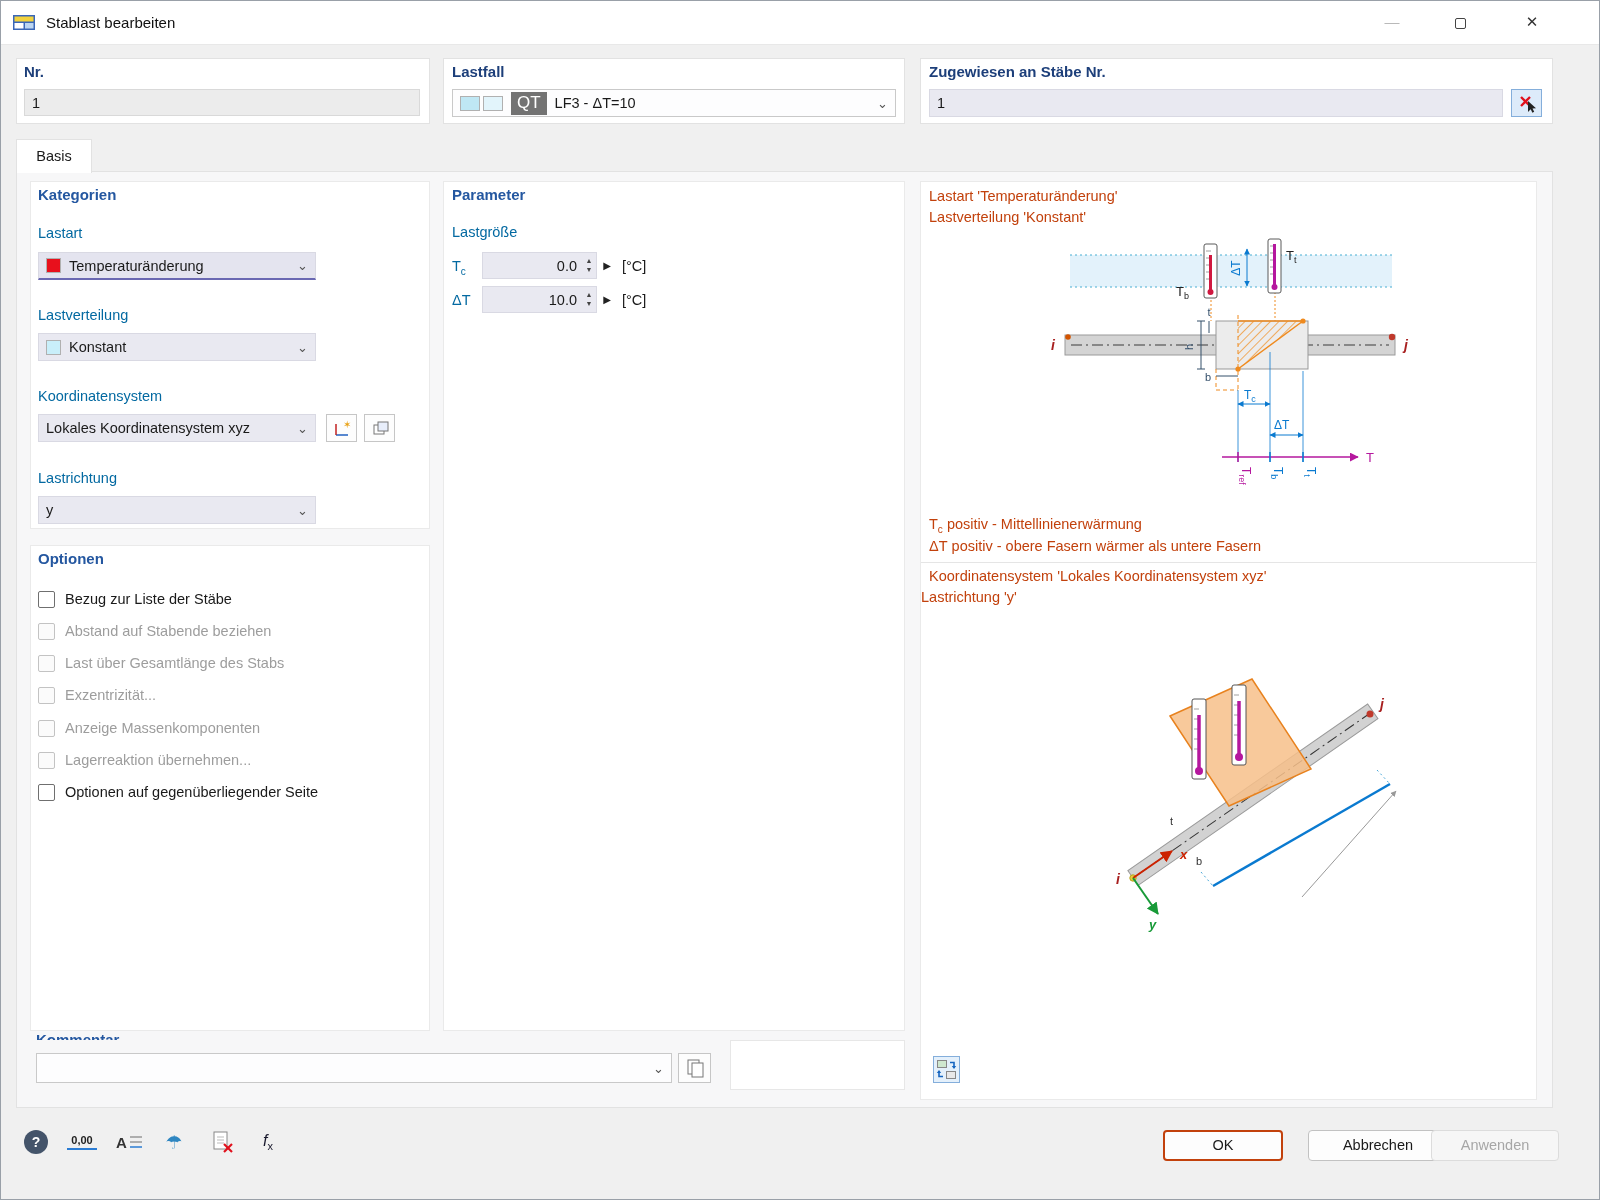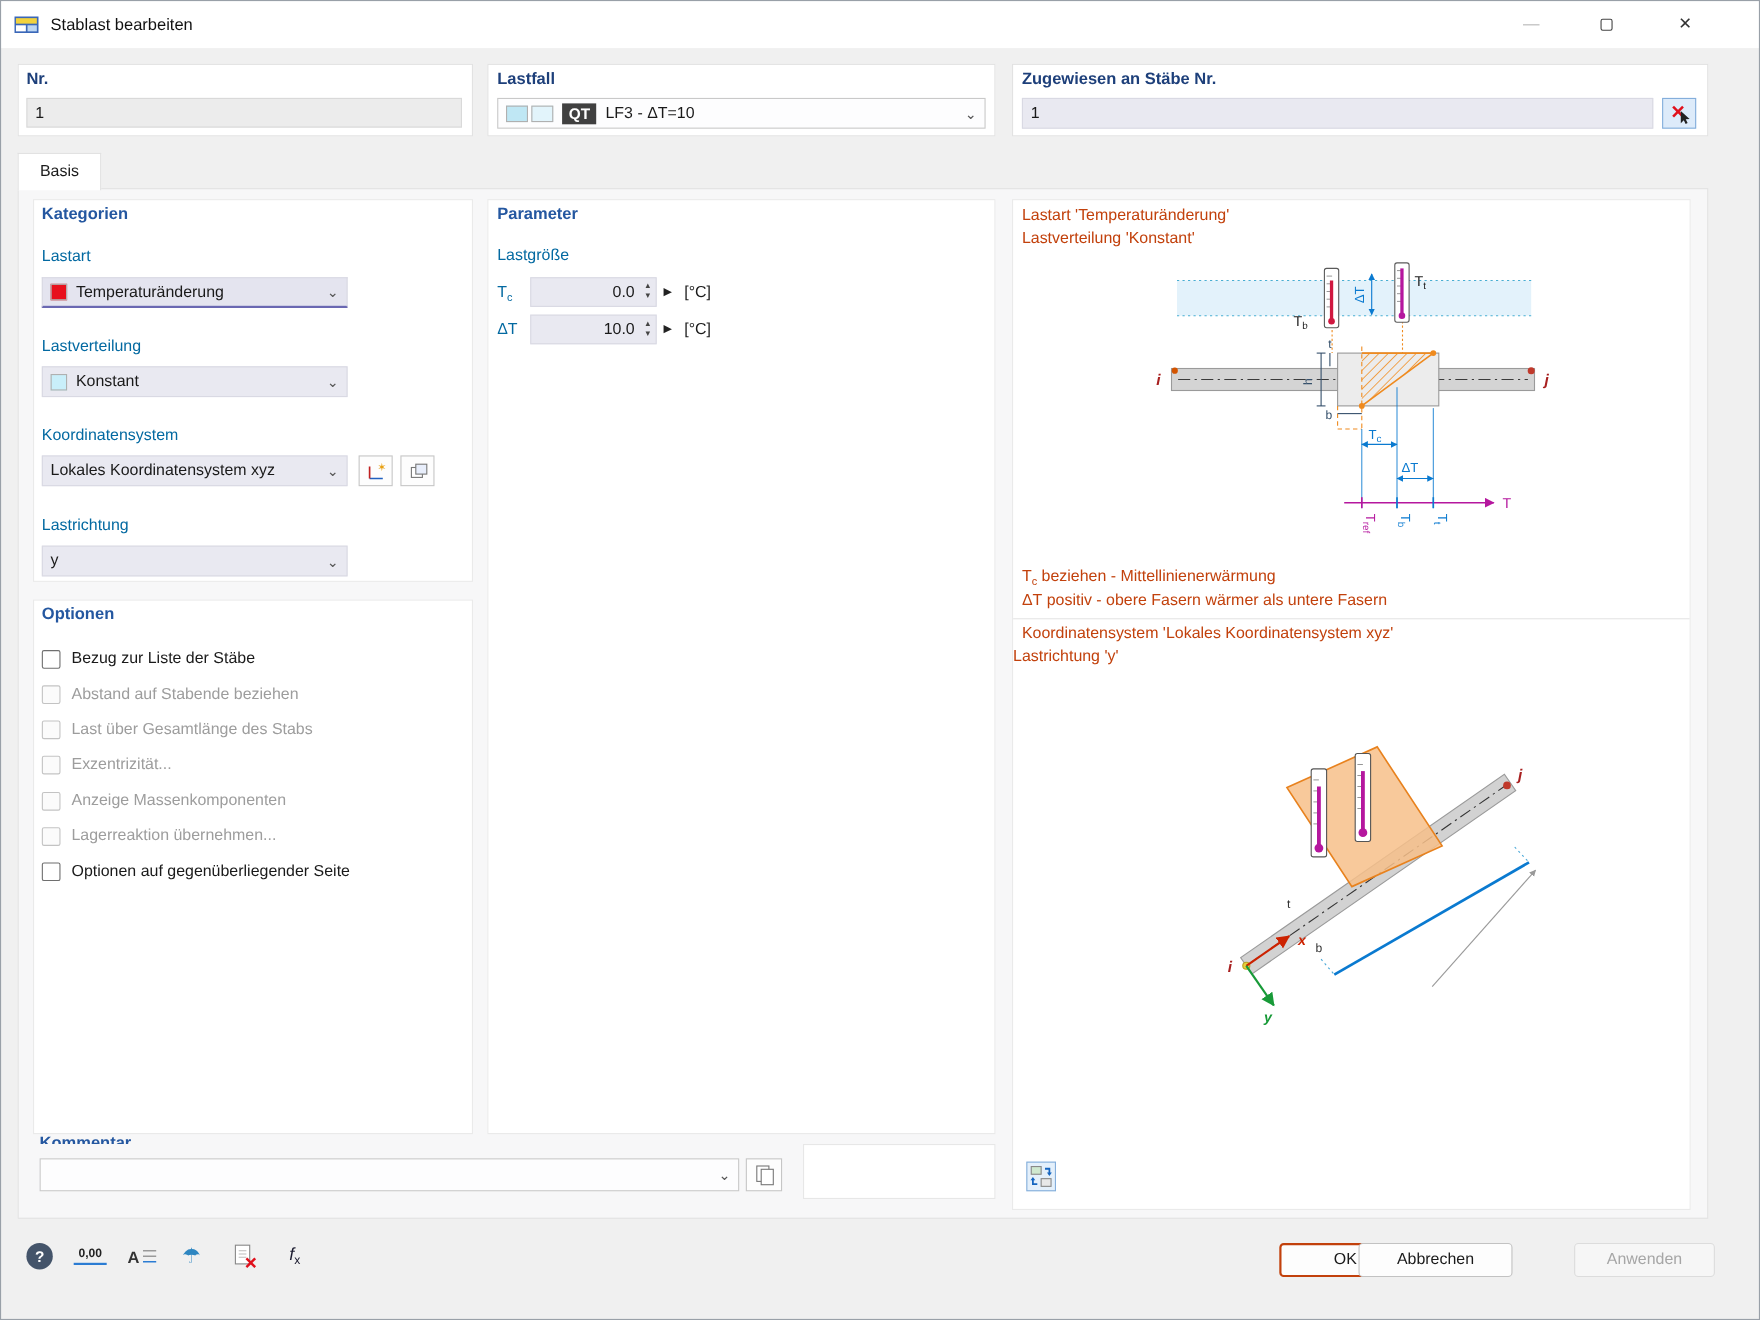--- a/index.html
+++ b/index.html
@@ -16,21 +16,21 @@
 .grp-label{font-size:15px;font-weight:bold;color:#1d3f7a}
 .sec-label{font-size:15px;font-weight:bold;color:#2457a0}
 .lbl{position:absolute;font-size:14.5px;color:#0369a1}
 .input{position:absolute;background:#e9e9f1;border:1px solid #d9d9e3;font-size:14.5px;padding:0 7px;display:flex;align-items:center}
 .input.gray{background:#ececec;border-color:#d9d9d9}
 .dd{position:absolute;background:#e9e9f1;border:1px solid #d9d9e3;display:flex;align-items:center;padding:0 7px;font-size:14.5px;gap:8px}
 .dd .chev{margin-left:auto;color:#555;font-size:13px;line-height:1}
 .dd.focus{background:#e4e4ef;border-bottom:2px solid #6a68b2}
 .dd.white{background:#fdfdfe;border-color:#c9c9c9}
 .swatch{width:15px;height:15px;display:inline-block;border:1px solid #b0b0b0;flex:none}
-.badge{background:#404040;color:#fff;font-size:14px;font-weight:bold;padding:1.5px 6px;flex:none}
+.badge{background:#737373;color:#fff;font-size:17px;font-weight:normal;padding:1.5px 6px;flex:none}
 .tab{position:absolute;background:#fff;border:1px solid #e2e2e2;border-bottom:none;text-align:center;font-size:14.5px;z-index:2;padding-top:8px}
 .content{position:absolute;background:#f7f7f8;border:1px solid #e2e2e2}
 .opt-row{position:absolute;left:38px;display:flex;align-items:center;gap:10px;height:22px;width:380px}
 .cb{width:17px;height:17px;border:1px solid #6f6f6f;border-radius:2px;background:#fff;flex:none}
 .opt-row.dis .cb{border-color:#c3c3c3;background:#fbfbfb}
 .opt-row .t{font-size:14.5px}
 .opt-row.dis .t{color:#9d9d9d}
 .spin{position:absolute;background:#e9e9f1;border:1px solid #d9d9e3;display:flex;align-items:center}
 .spin .v{flex:1;text-align:right;font-size:14.5px;padding-right:5px}
 .spin .arr{width:14px;display:flex;flex-direction:column;align-items:center;justify-content:center;font-size:7px;color:#444;line-height:1.25;flex:none}
@@ -276,21 +276,21 @@
   <line x1="302" y1="227" x2="438" y2="227" stroke="#b5179e" stroke-width="1.5" marker-end="url(#mM)"></line>
   <text x="446" y="232" font-size="13" fill="#b5179e">T</text>
   <line x1="318" y1="222" x2="318" y2="232" stroke="#b5179e" stroke-width="1.5"></line>
   <line x1="350" y1="222" x2="350" y2="232" stroke="#0a7ad0" stroke-width="1.5"></line>
   <line x1="383" y1="222" x2="383" y2="232" stroke="#0a7ad0" stroke-width="1.5"></line>
   <text transform="rotate(90 322 237)" x="322" y="237" font-size="12" fill="#b5179e"><tspan>T</tspan><tspan font-size="9" dy="3">ref</tspan></text>
   <text transform="rotate(90 354 237)" x="354" y="237" font-size="12" fill="#0a7ad0"><tspan>T</tspan><tspan font-size="9" dy="3">b</tspan></text>
   <text transform="rotate(90 387 237)" x="387" y="237" font-size="12" fill="#0a7ad0"><tspan>T</tspan><tspan font-size="9" dy="3">t</tspan></text>
 </svg>
 
-<div class="note" style="left:929px;top:516px"><span>T</span><sub>c</sub><span> beziehen - Mittellinienerwärmung</span></div>
+<div class="note" style="left:929px;top:516px"><span>T</span><sub>c</sub><span> positiv - Mittellinienerwärmung</span></div>
 <div class="note" style="left:929px;top:538px"><span>ΔT</span><sub></sub><span> positiv - obere Fasern wärmer als untere Fasern</span></div>
 <div class="abs" style="left:921px;top:562px;width:615px;height:1px;background:#e5e5e5"></div>
 <div class="note" style="left:929px;top:568px">Koordinatensystem 'Lokales Koordinatensystem xyz'</div>
 <div class="note" style="left:921px;top:589px">Lastrichtung 'y'</div>
 
 <svg class="abs" style="left:920px;top:621px" width="617" height="370">
   <defs>
     <marker id="mR" markerWidth="7" markerHeight="7" refX="5.5" refY="3" orient="auto">
         <path d="M0,0 L6,3 L0,6 z" fill="#cc2200"></path>
       </marker>
@@ -394,14 +394,14 @@
     <line x1="8" y1="14" x2="15" y2="14" stroke="#bbb"></line>
     <line x1="15" y1="15" x2="23" y2="23" stroke="#e0101c" stroke-width="2.2"></line>
     <line x1="23" y1="15" x2="15" y2="23" stroke="#e0101c" stroke-width="2.2"></line>
   </svg>
 </div>
 <div class="ficon" style="left:250px;top:1128px;width:36px">
   <span style="font-size:16px;color:#1a1a2e"><i>f</i><sub style="font-size:11px">x</sub></span>
 </div>
 
 <div class="btn ok" style="left:1163px;top:1130px;width:120px;height:31px">OK</div>
-<div class="btn" style="left:1235px;top:1130px;width:140px;height:31px">Abbrechen</div>
+<div class="btn" style="left:1308px;top:1130px;width:140px;height:31px">Abbrechen</div>
 <div class="btn dis" style="left:1431px;top:1130px;width:128px;height:31px">Anwenden</div>
 
 </body></html>

